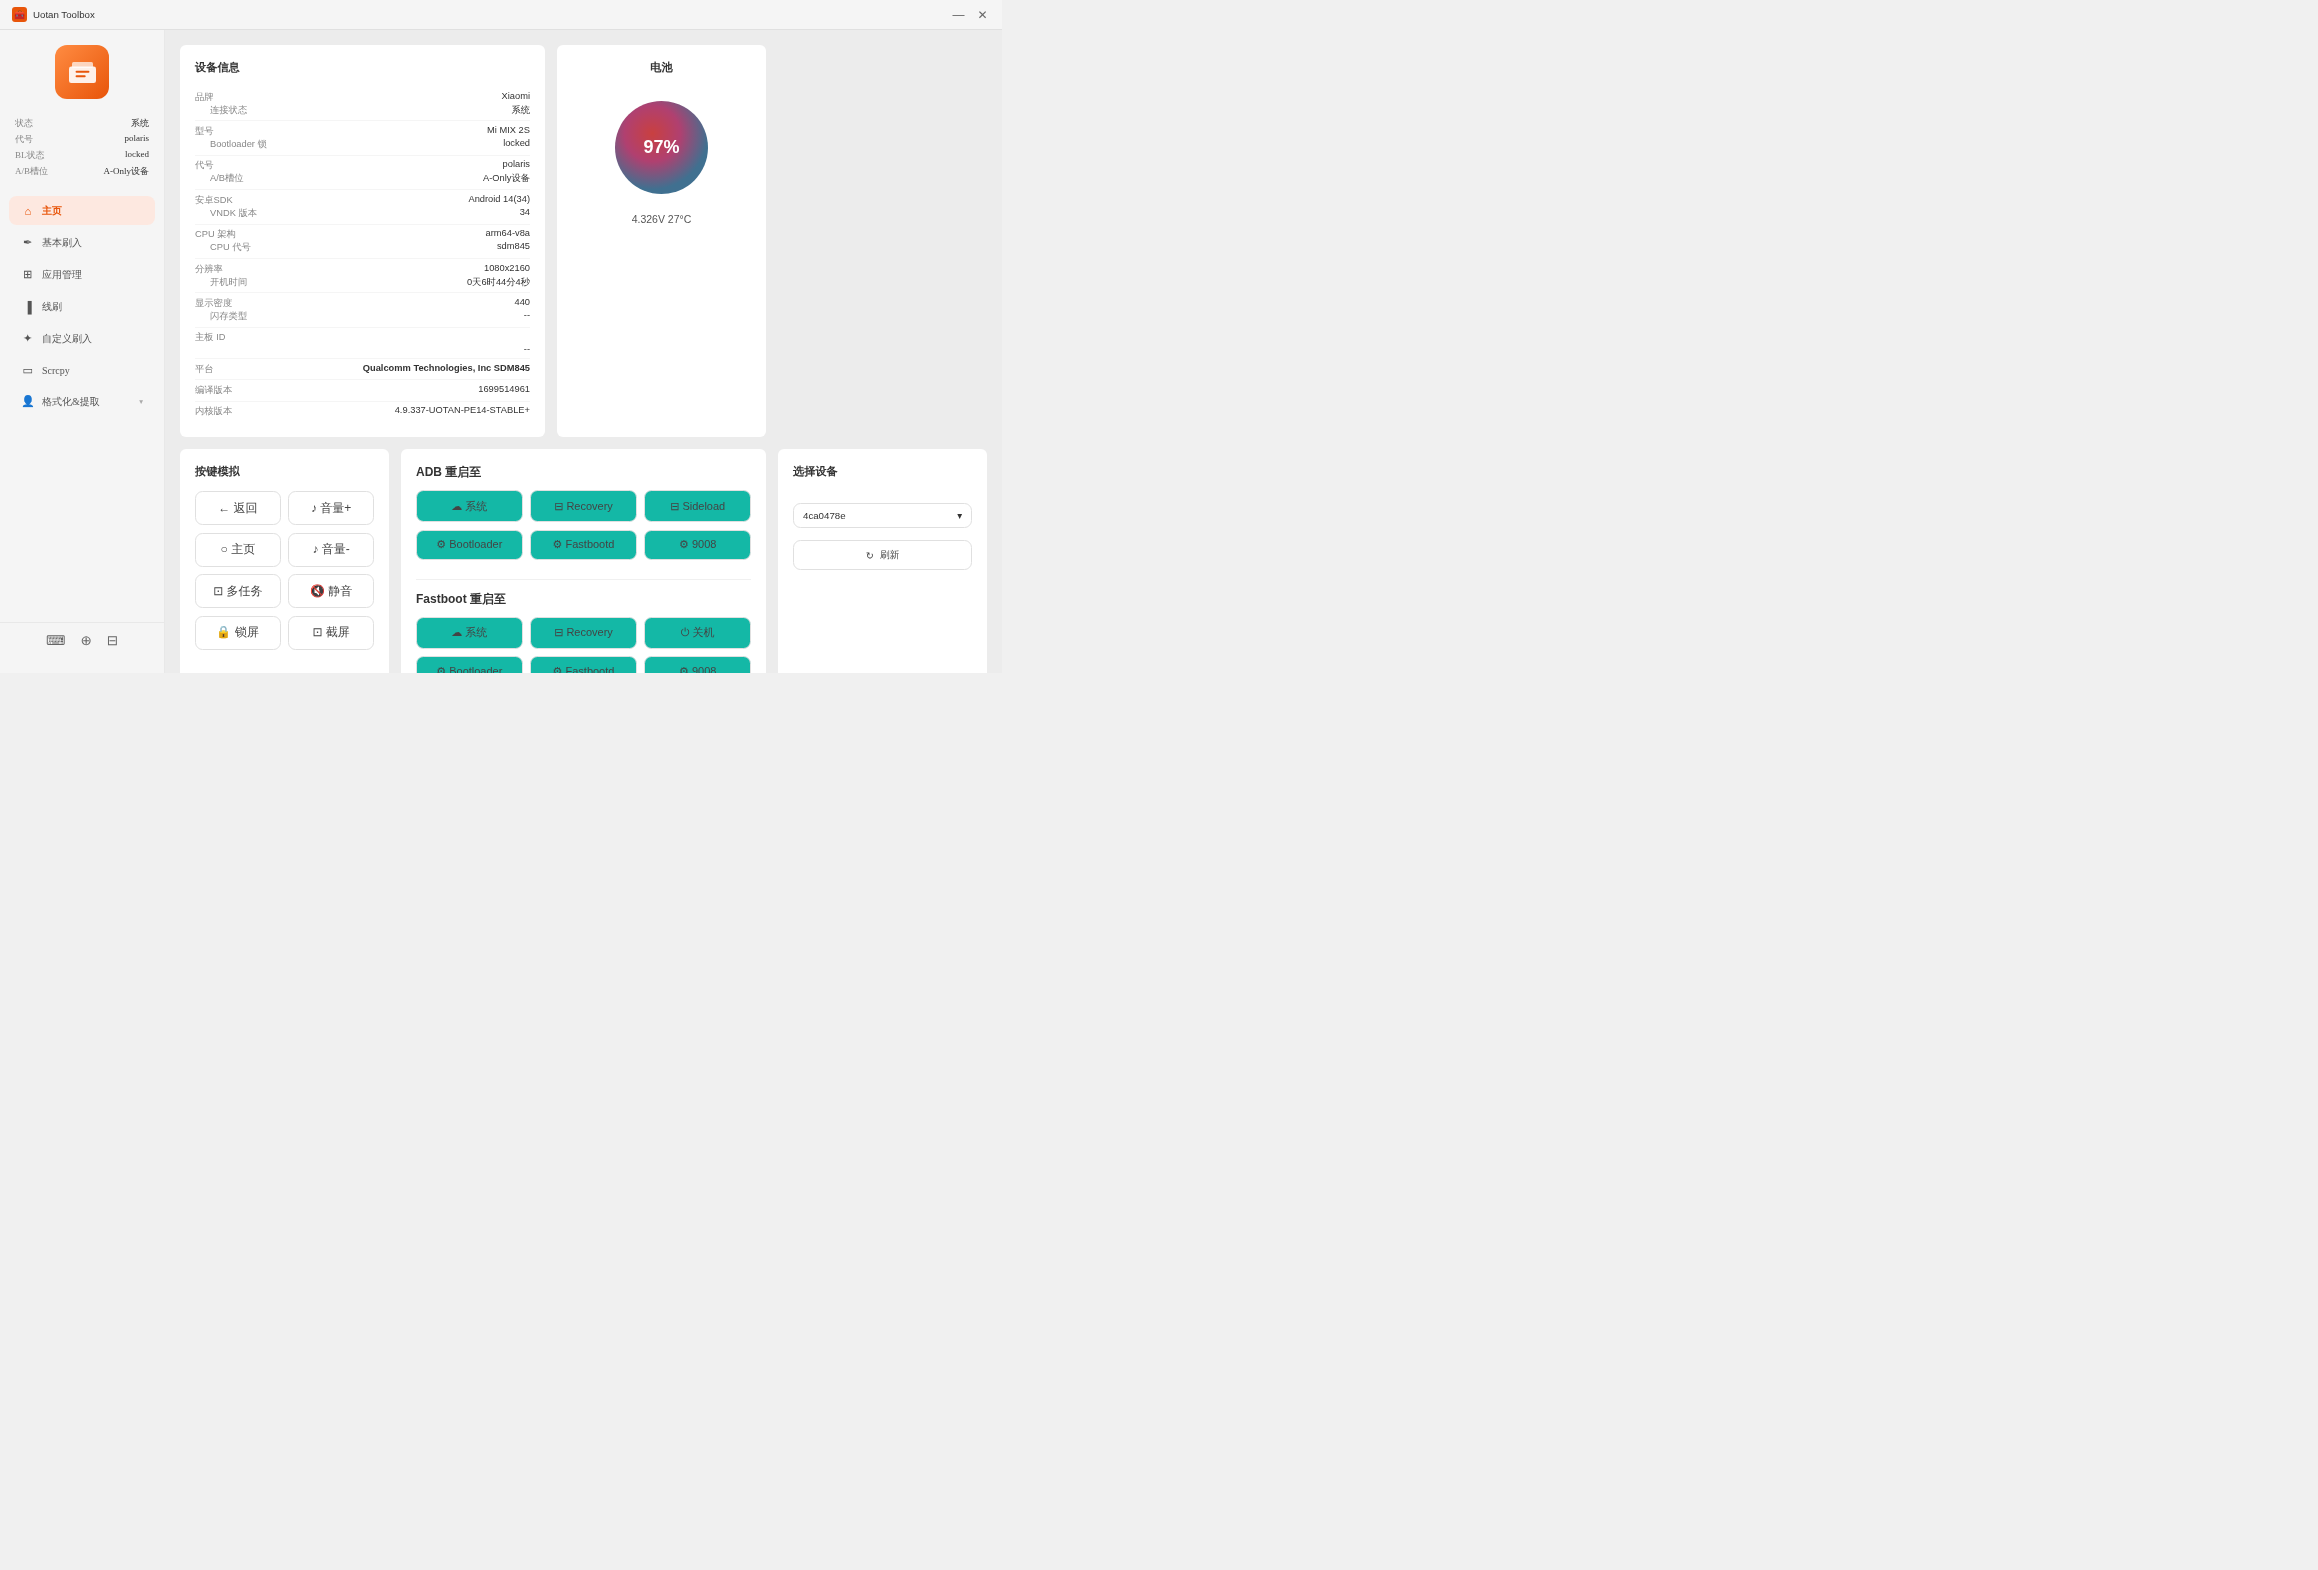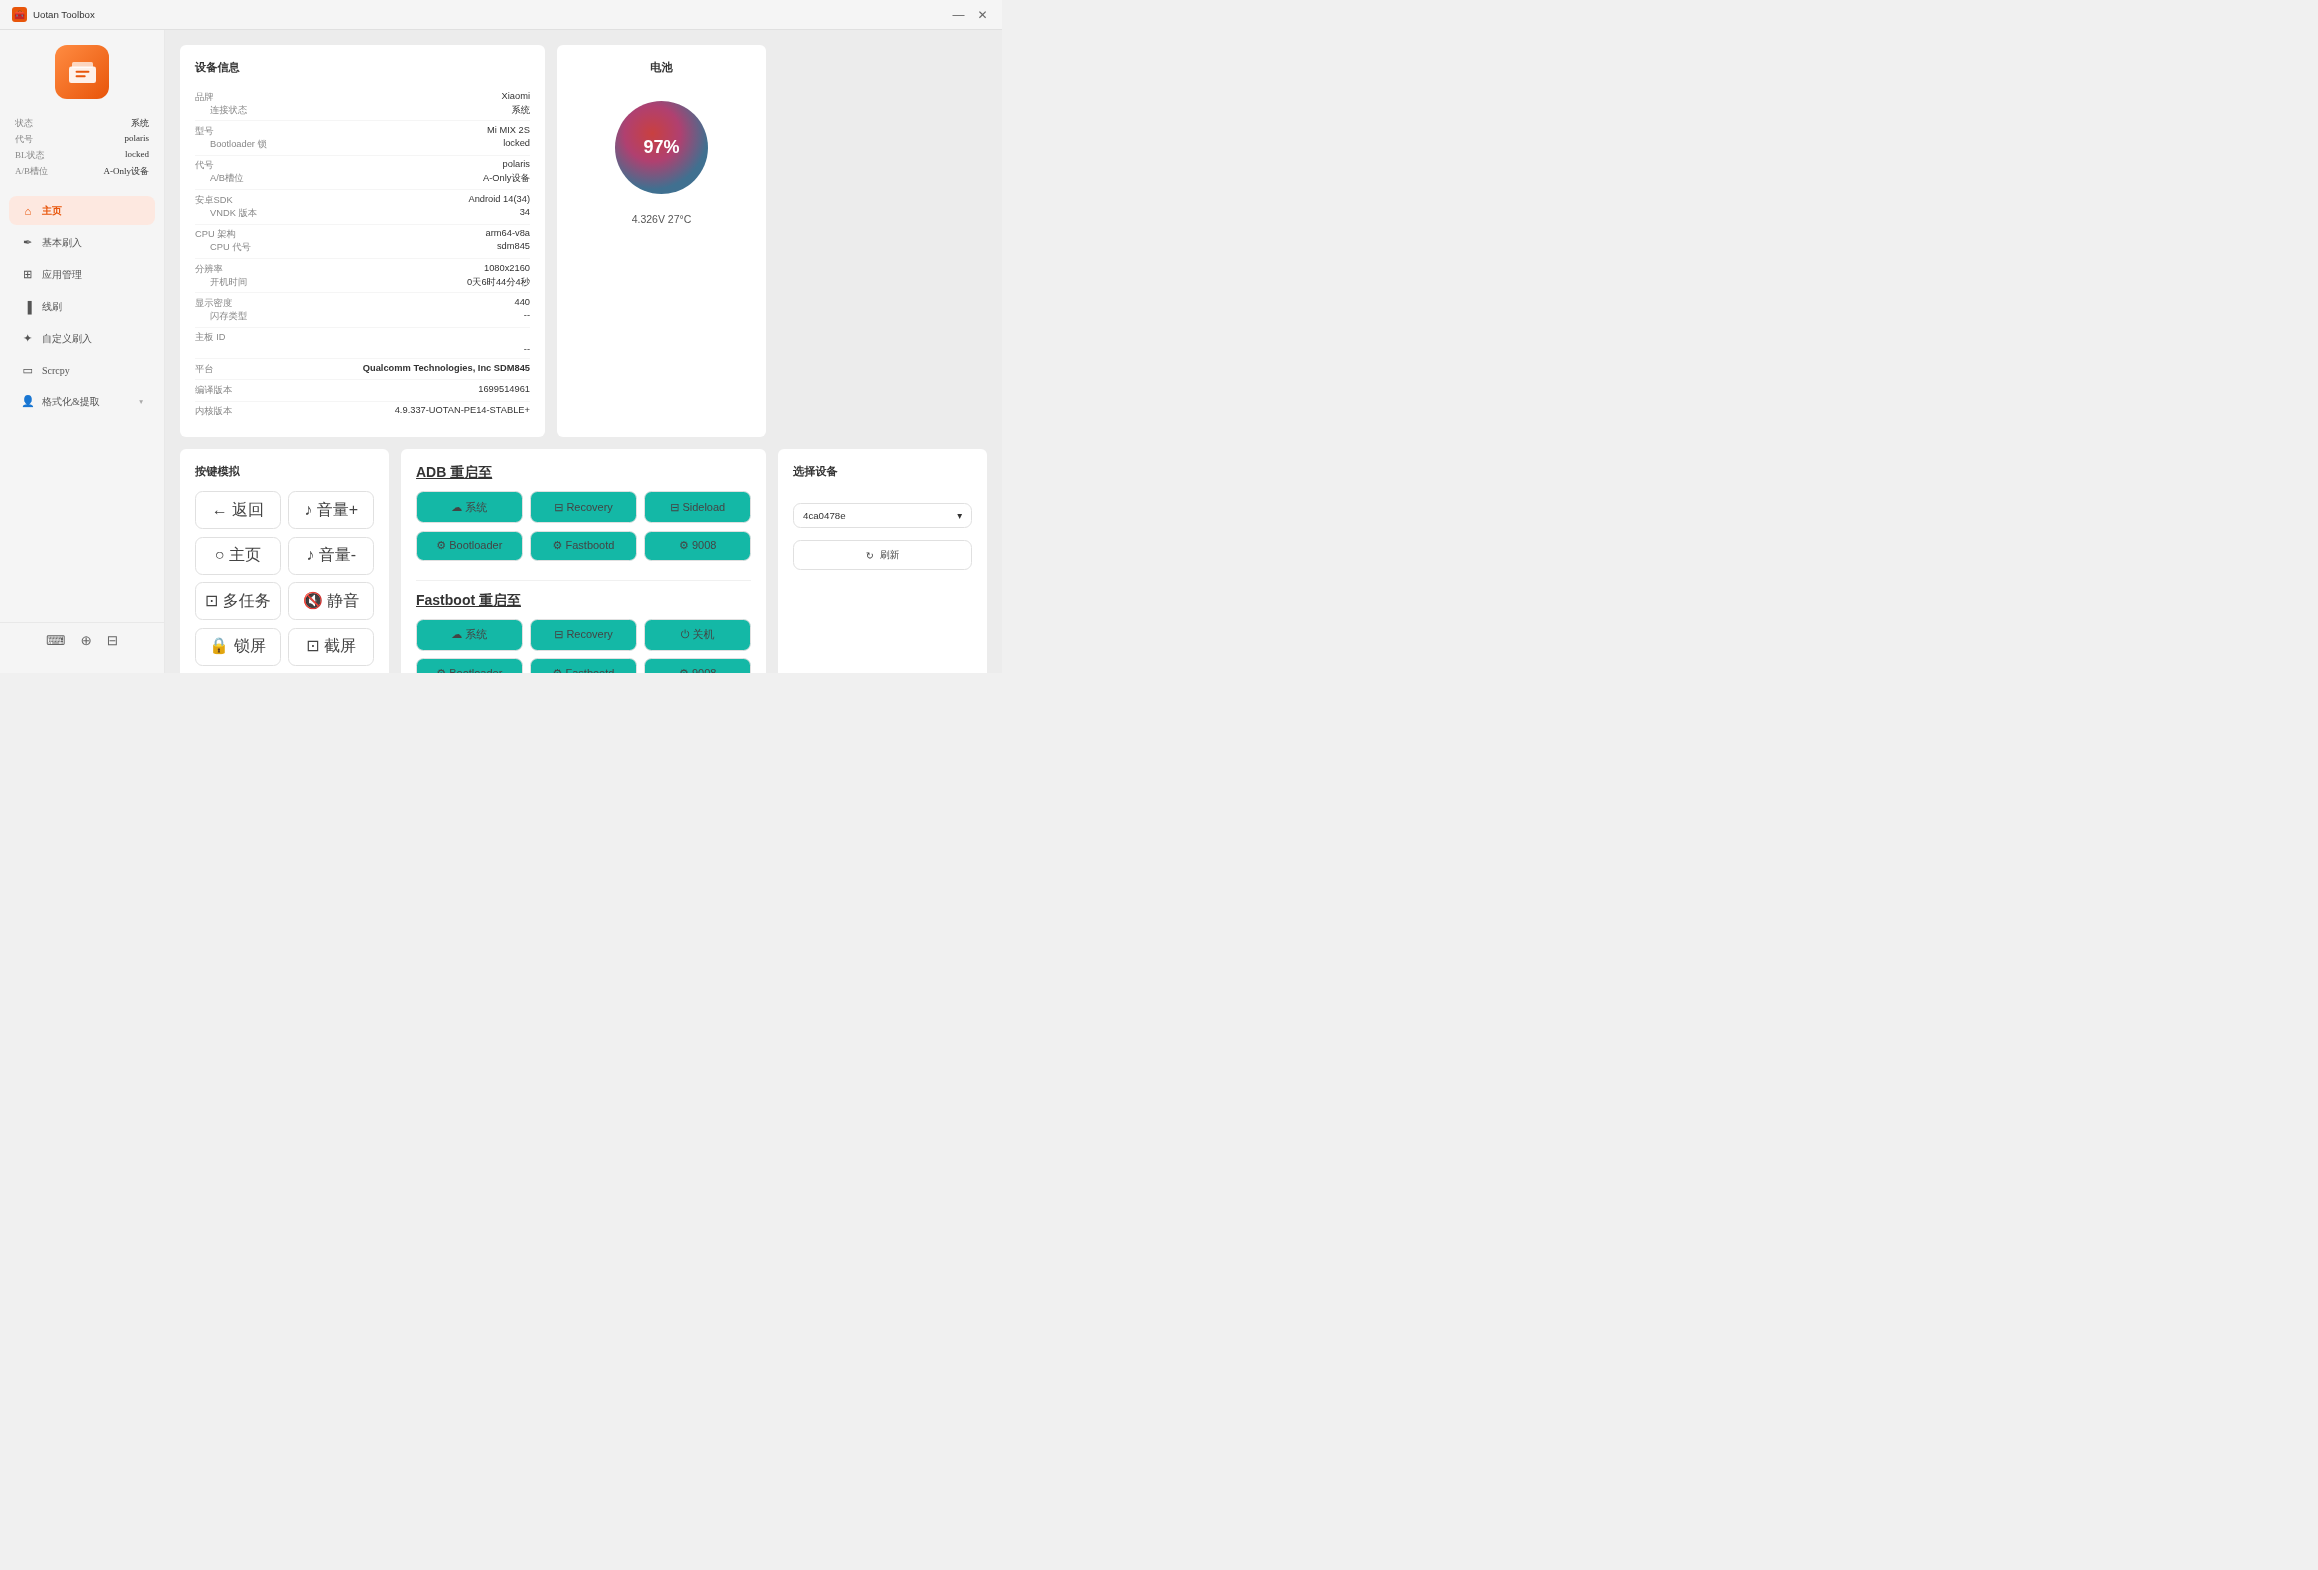--- a/index.html
+++ b/index.html
@@ -263,37 +263,36 @@
     .action-btn {
       display: flex;
       align-items: center;
       justify-content: center;
       gap: 4.5px;
       padding: 7.5px 6px;
       border: 1.1px solid #e0e0e0;
       border-radius: 7.5px;
       background: white;
       cursor: pointer;
-      font-size: 16px;
+      font-size: 12px;
       color: #444;
       transition: background 0.15s;
     }
     .adb-section {
       display: flex;
       flex-direction: column;
     }
     .adb-group {
       margin-bottom: 12px;
     }
     .adb-group-title {
-      font-size: 14px;
+      font-size: 12px;
       font-weight: 600;
       color: #333;
       margin-bottom: 9px;
-      text-decoration: underline;
     }
     .adb-btn-row {
       display: flex;
       gap: 7.5px;
       margin-bottom: 7.5px;
     }
     .adb-btn {
       flex: 1;
       display: flex;
       align-items: center;

